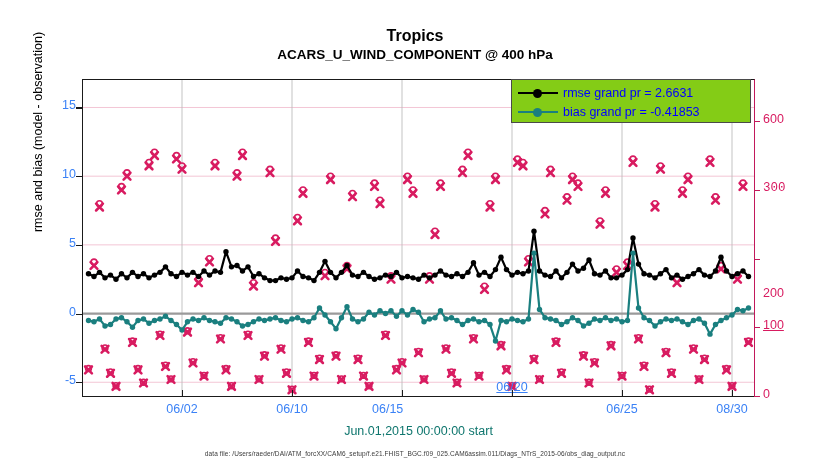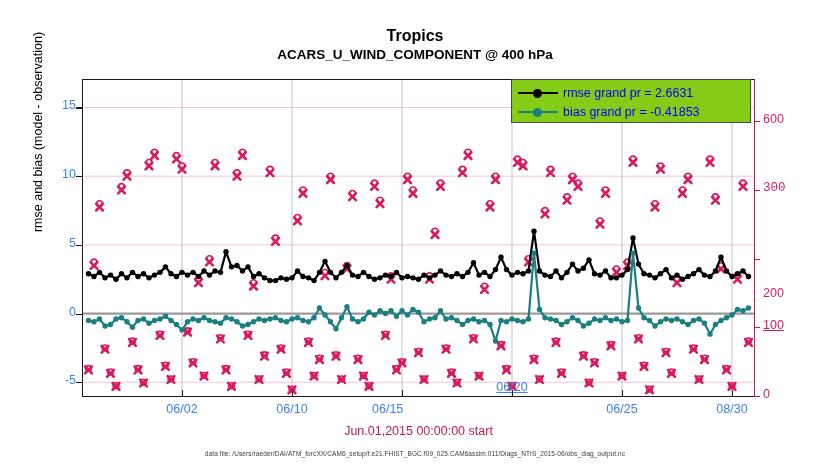--- a/index.html
+++ b/index.html
@@ -27,21 +27,21 @@
   }
 
   .ylabel-left{
     position:absolute;left:-242px;top:125px;width:560px;
     transform:rotate(-90deg);transform-origin:center center;
     font-size:12.5px;color:#000;text-align:center;
     white-space:nowrap;
   }
   .xlabel{
     position:absolute;left:82px;top:424px;width:673px;text-align:center;
-    font-size:12.5px;color:#be185d;
+    font-size:12.5px;color:#0f766e;
   }
   .footer{
     position:absolute;left:0;top:450px;width:830px;text-align:center;
     font-size:6.5px;color:#3a3a3a;letter-spacing:0.1px;
   }
 
   .legend{
     position:absolute;left:511px;top:79px;width:240px;height:44px;
     background:#84cc16;border:1px solid #4a4a4a;box-sizing:border-box;
     padding:3px 6px 0 6px;

